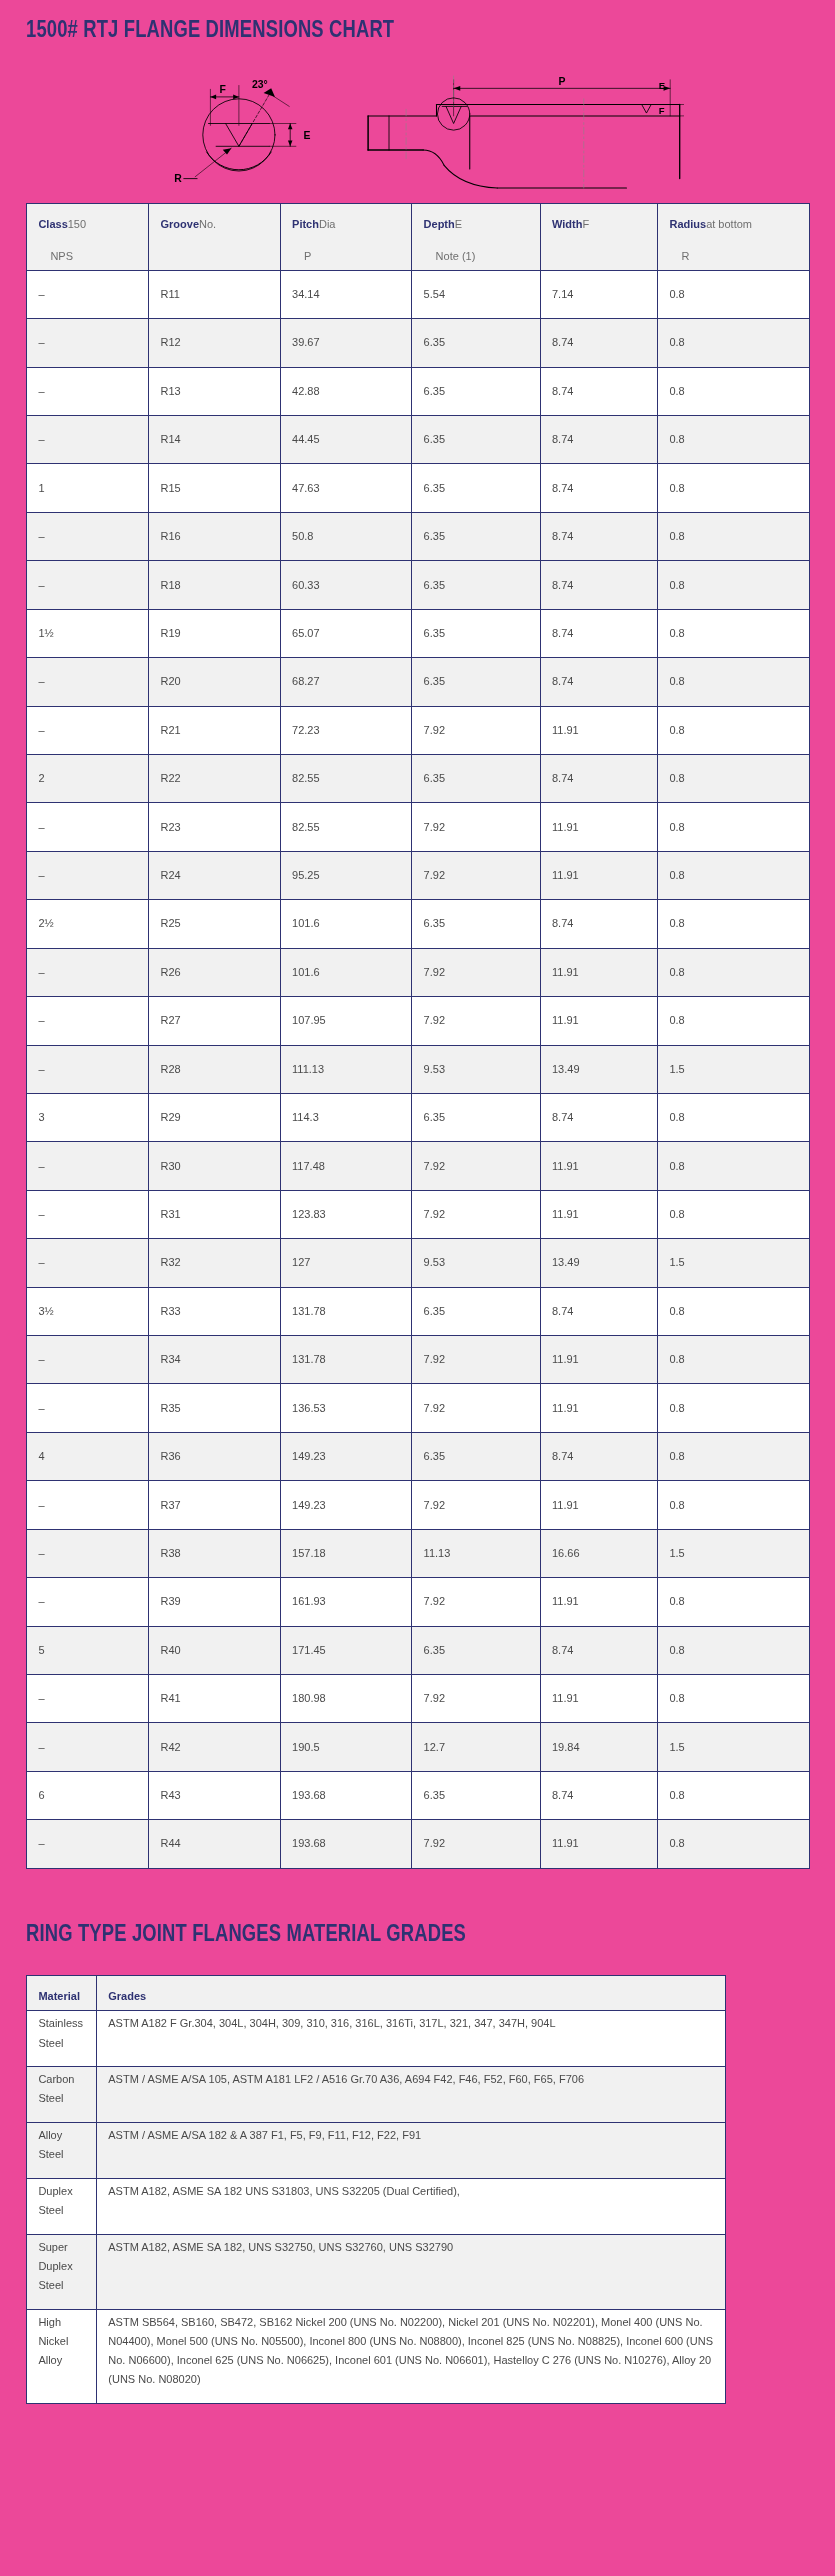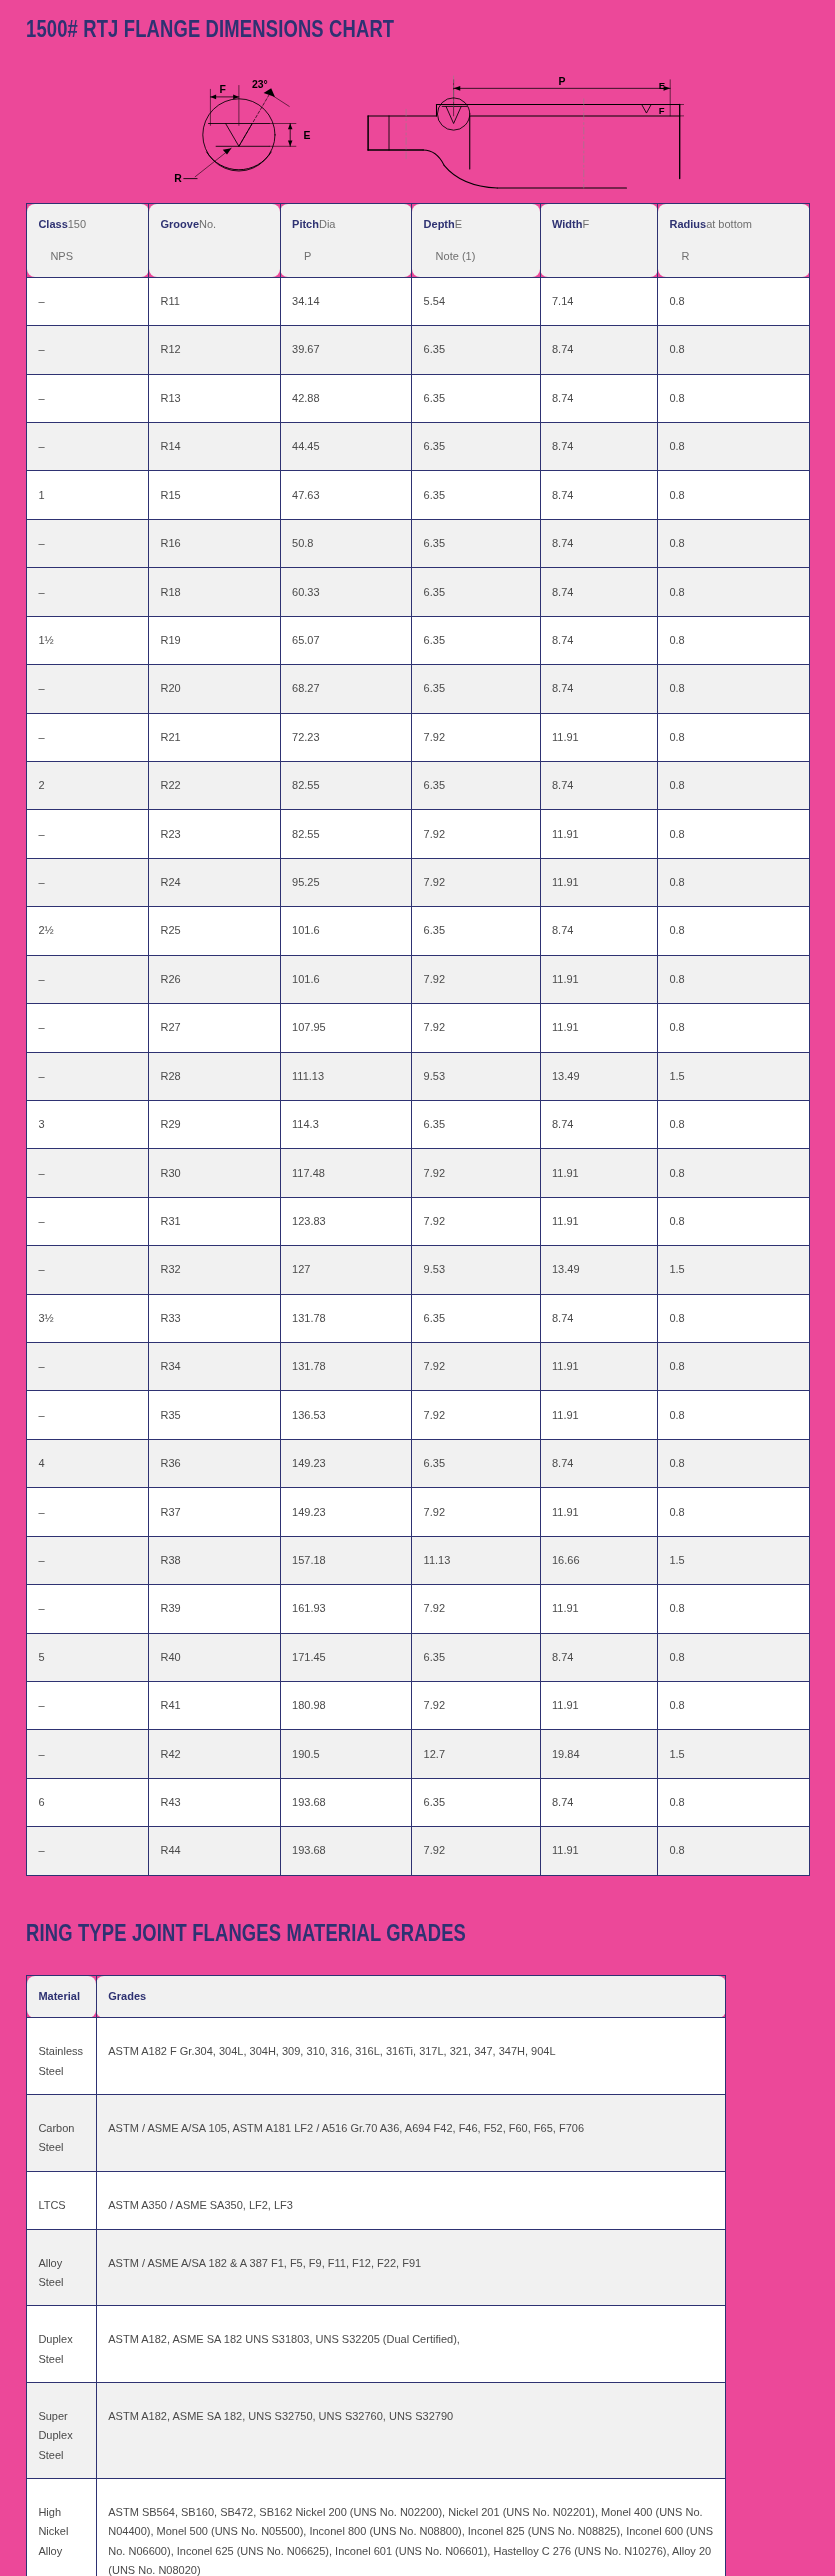--- a/index.html
+++ b/index.html
@@ -60,23 +60,22 @@
     line-height: 1.55;
     padding: 10.5px 11.4px;
     font-weight: 400;
     word-wrap: break-word;
   }
   table.grid thead th {
     background: #f1f1f1;
     color: #2e3272;
     font-size: 11px;
     padding-top: 12.4px;
-    padding-bottom: 12px;
+    padding-bottom: 5px;
     vertical-align: top;
-    border-radius: 8px;
   }
   thead .hd-main {
     font-weight: 700;
     color: #2e3272;
     display: inline;
   }
   thead .hd-sub {
     font-weight: 400;
     color: #6f6f6f;
     display: inline;
@@ -102,21 +101,21 @@
   .dim-table tbody td { height: 47px; padding-top: 15.2px; padding-bottom: 15.2px; }
 
   
   .mat-table col.m0 { width: 10.0%; }
   .mat-table col.m1 { width: 90.0%; }
   .mat-table thead th { font-weight: 700; }
   .mat-table thead th .hd-main {
     font-family: "Liberation Sans Narrow", "Liberation Sans", sans-serif;
     font-weight: 700;
   }
-  .mat-table tbody td { padding-top: 24px; padding-bottom: 13.3px; line-height: 1.75; }
+  .mat-table tbody td { padding-top: 3px; padding-bottom: 13.3px; line-height: 1.75; }
   .mat-table tbody td.mat-name { color: #4a4a4a; }
 </style>
 </head>
 <body>
 
 <div class="page">
 
   <div class="section-title title-1">1500# RTJ FLANGE DIMENSIONS CHART</div>
 
   <div class="diagram-wrap">
@@ -503,24 +502,20 @@
       </thead>
       <tbody id="mat-body">
           <tr>
             <td class="mat-name">Stainless Steel</td>
             <td>ASTM A182 F Gr.304, 304L, 304H, 309, 310, 316, 316L, 316Ti, 317L, 321, 347, 347H, 904L</td>
           </tr>
           <tr class="alt">
             <td class="mat-name">Carbon Steel</td>
             <td>ASTM / ASME A/SA 105, ASTM A181 LF2 / A516 Gr.70 A36, A694 F42, F46, F52, F60, F65, F706</td>
           </tr>
-          <tr>
-            <td class="mat-name">LTCS</td>
-            <td>ASTM A350 / ASME SA350, LF2, LF3</td>
-          </tr>
           <tr class="alt">
             <td class="mat-name">Alloy Steel</td>
             <td>ASTM / ASME A/SA 182 &amp; A 387 F1, F5, F9, F11, F12, F22, F91</td>
           </tr>
           <tr>
             <td class="mat-name">Duplex Steel</td>
             <td>ASTM A182, ASME SA 182 UNS S31803, UNS S32205 (Dual Certified),</td>
           </tr>
           <tr class="alt">
             <td class="mat-name">Super Duplex Steel</td>

